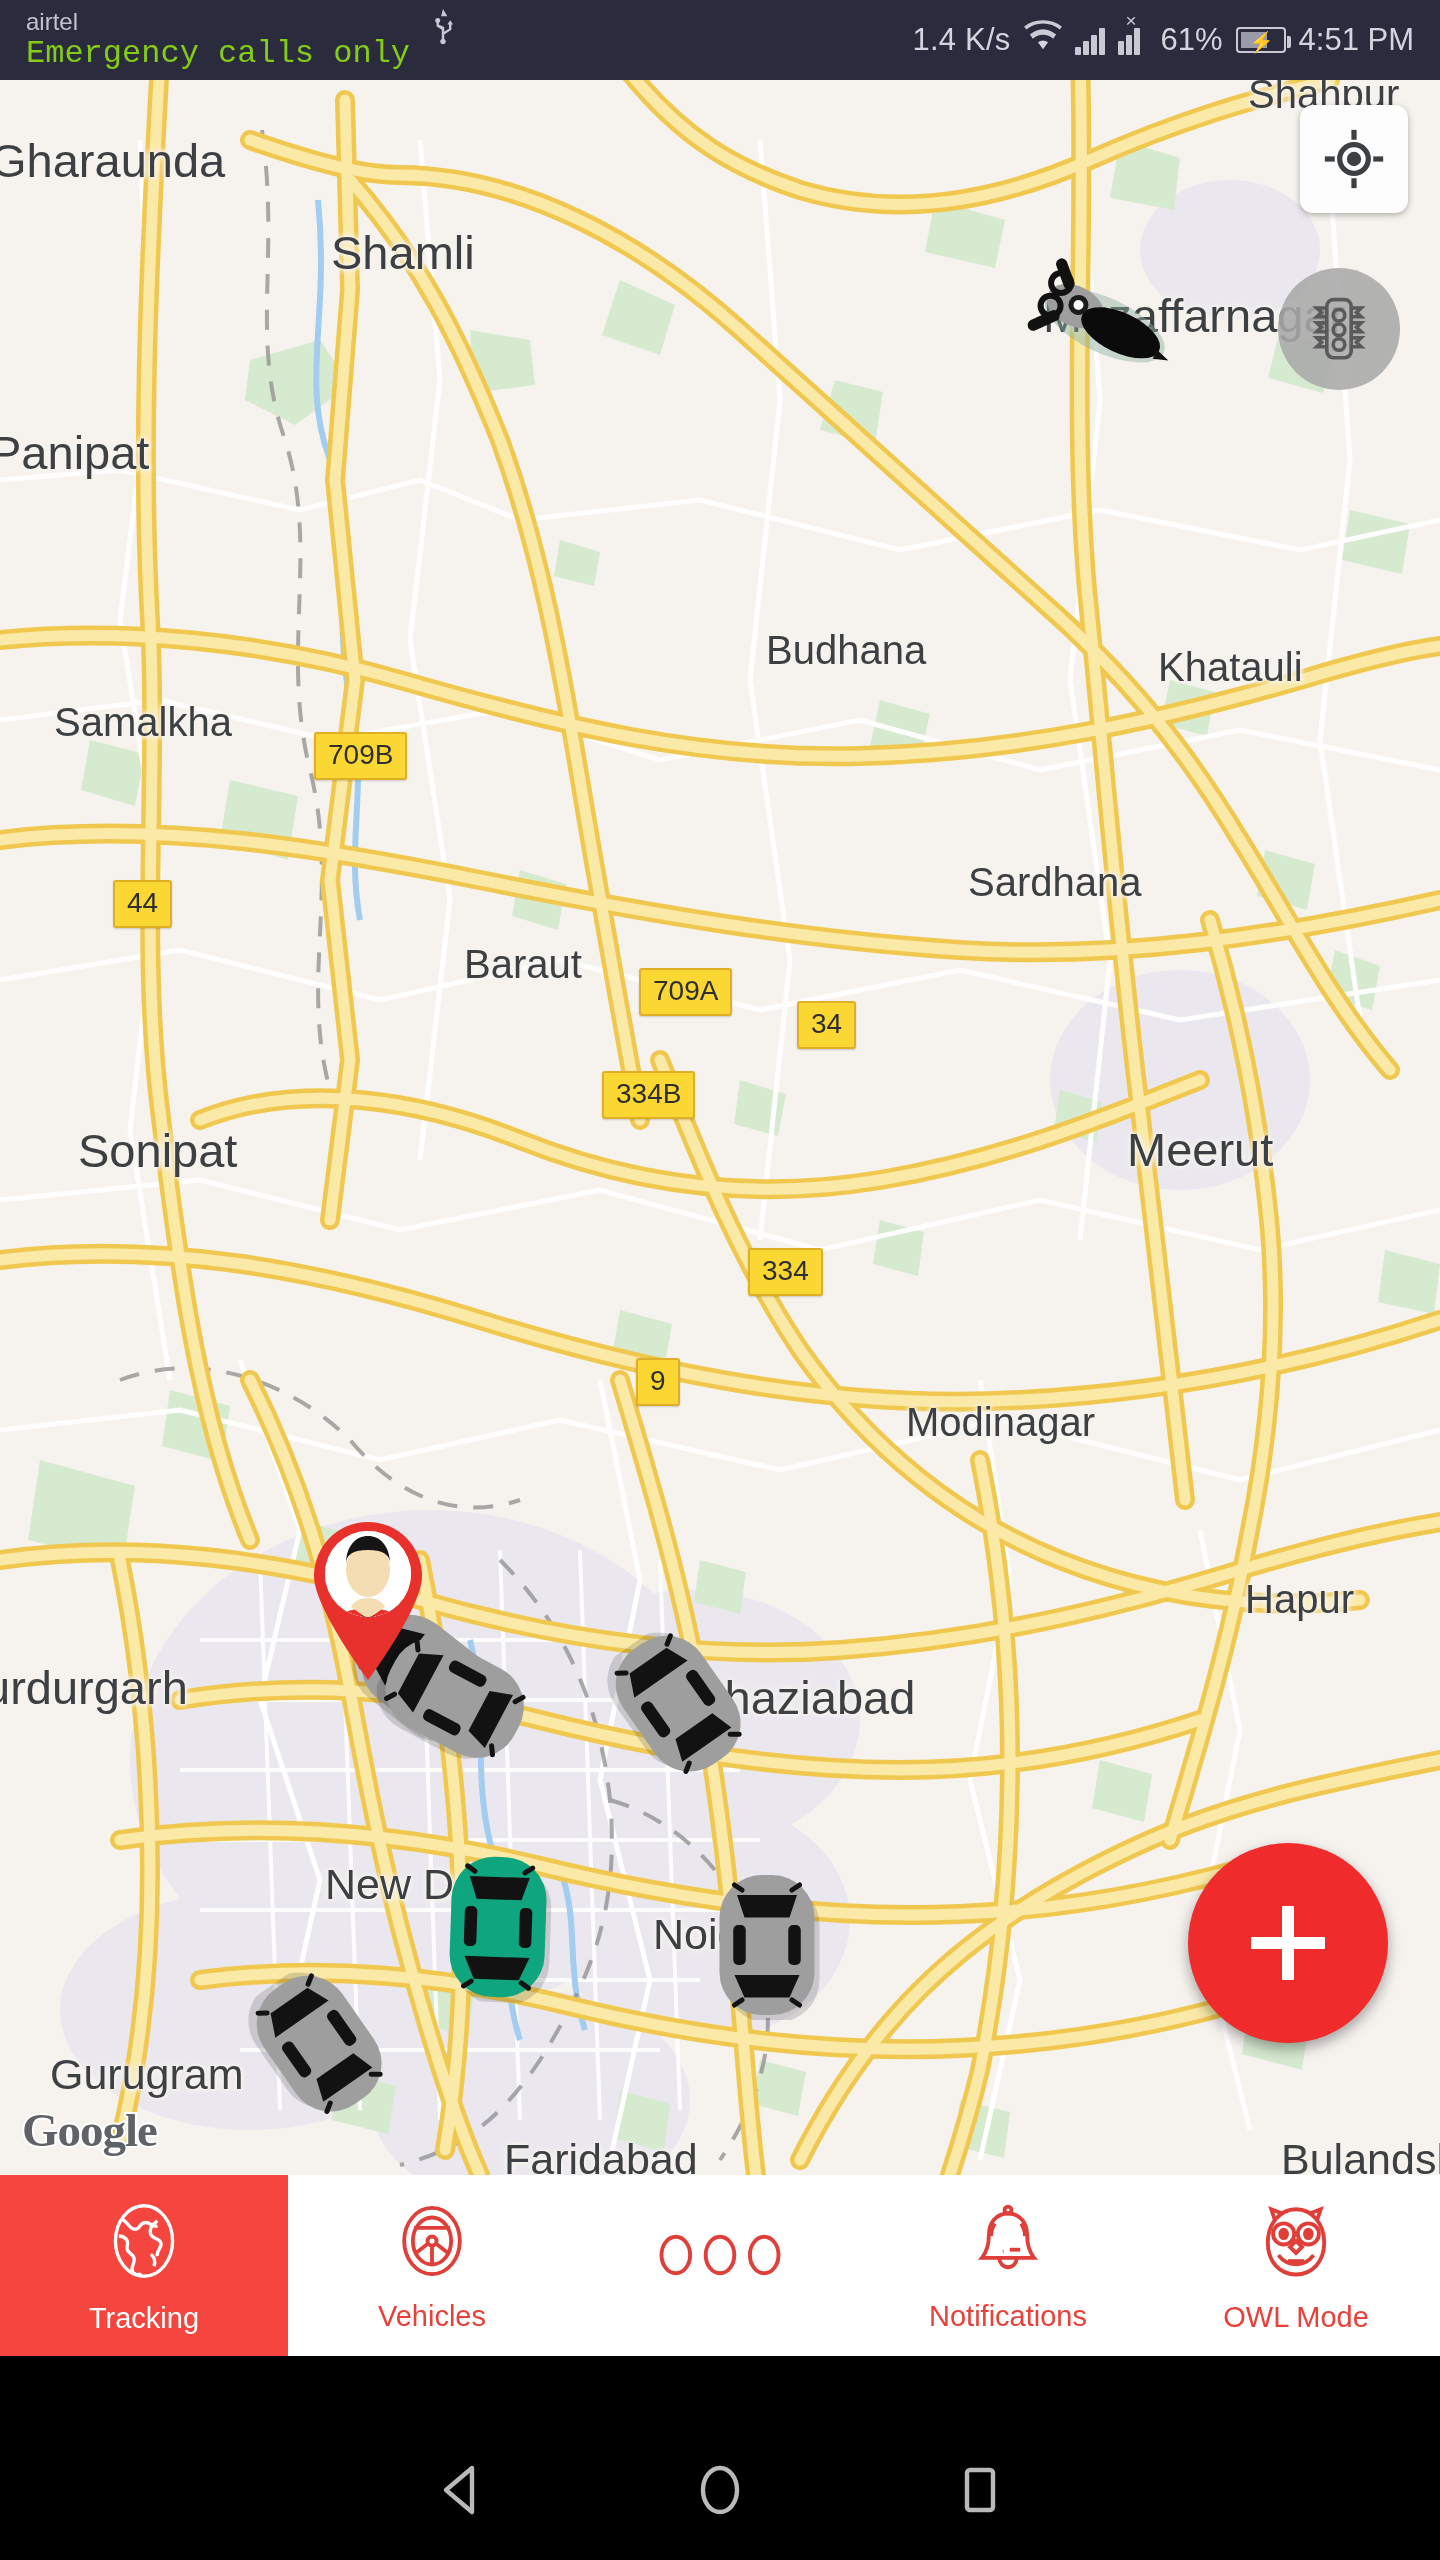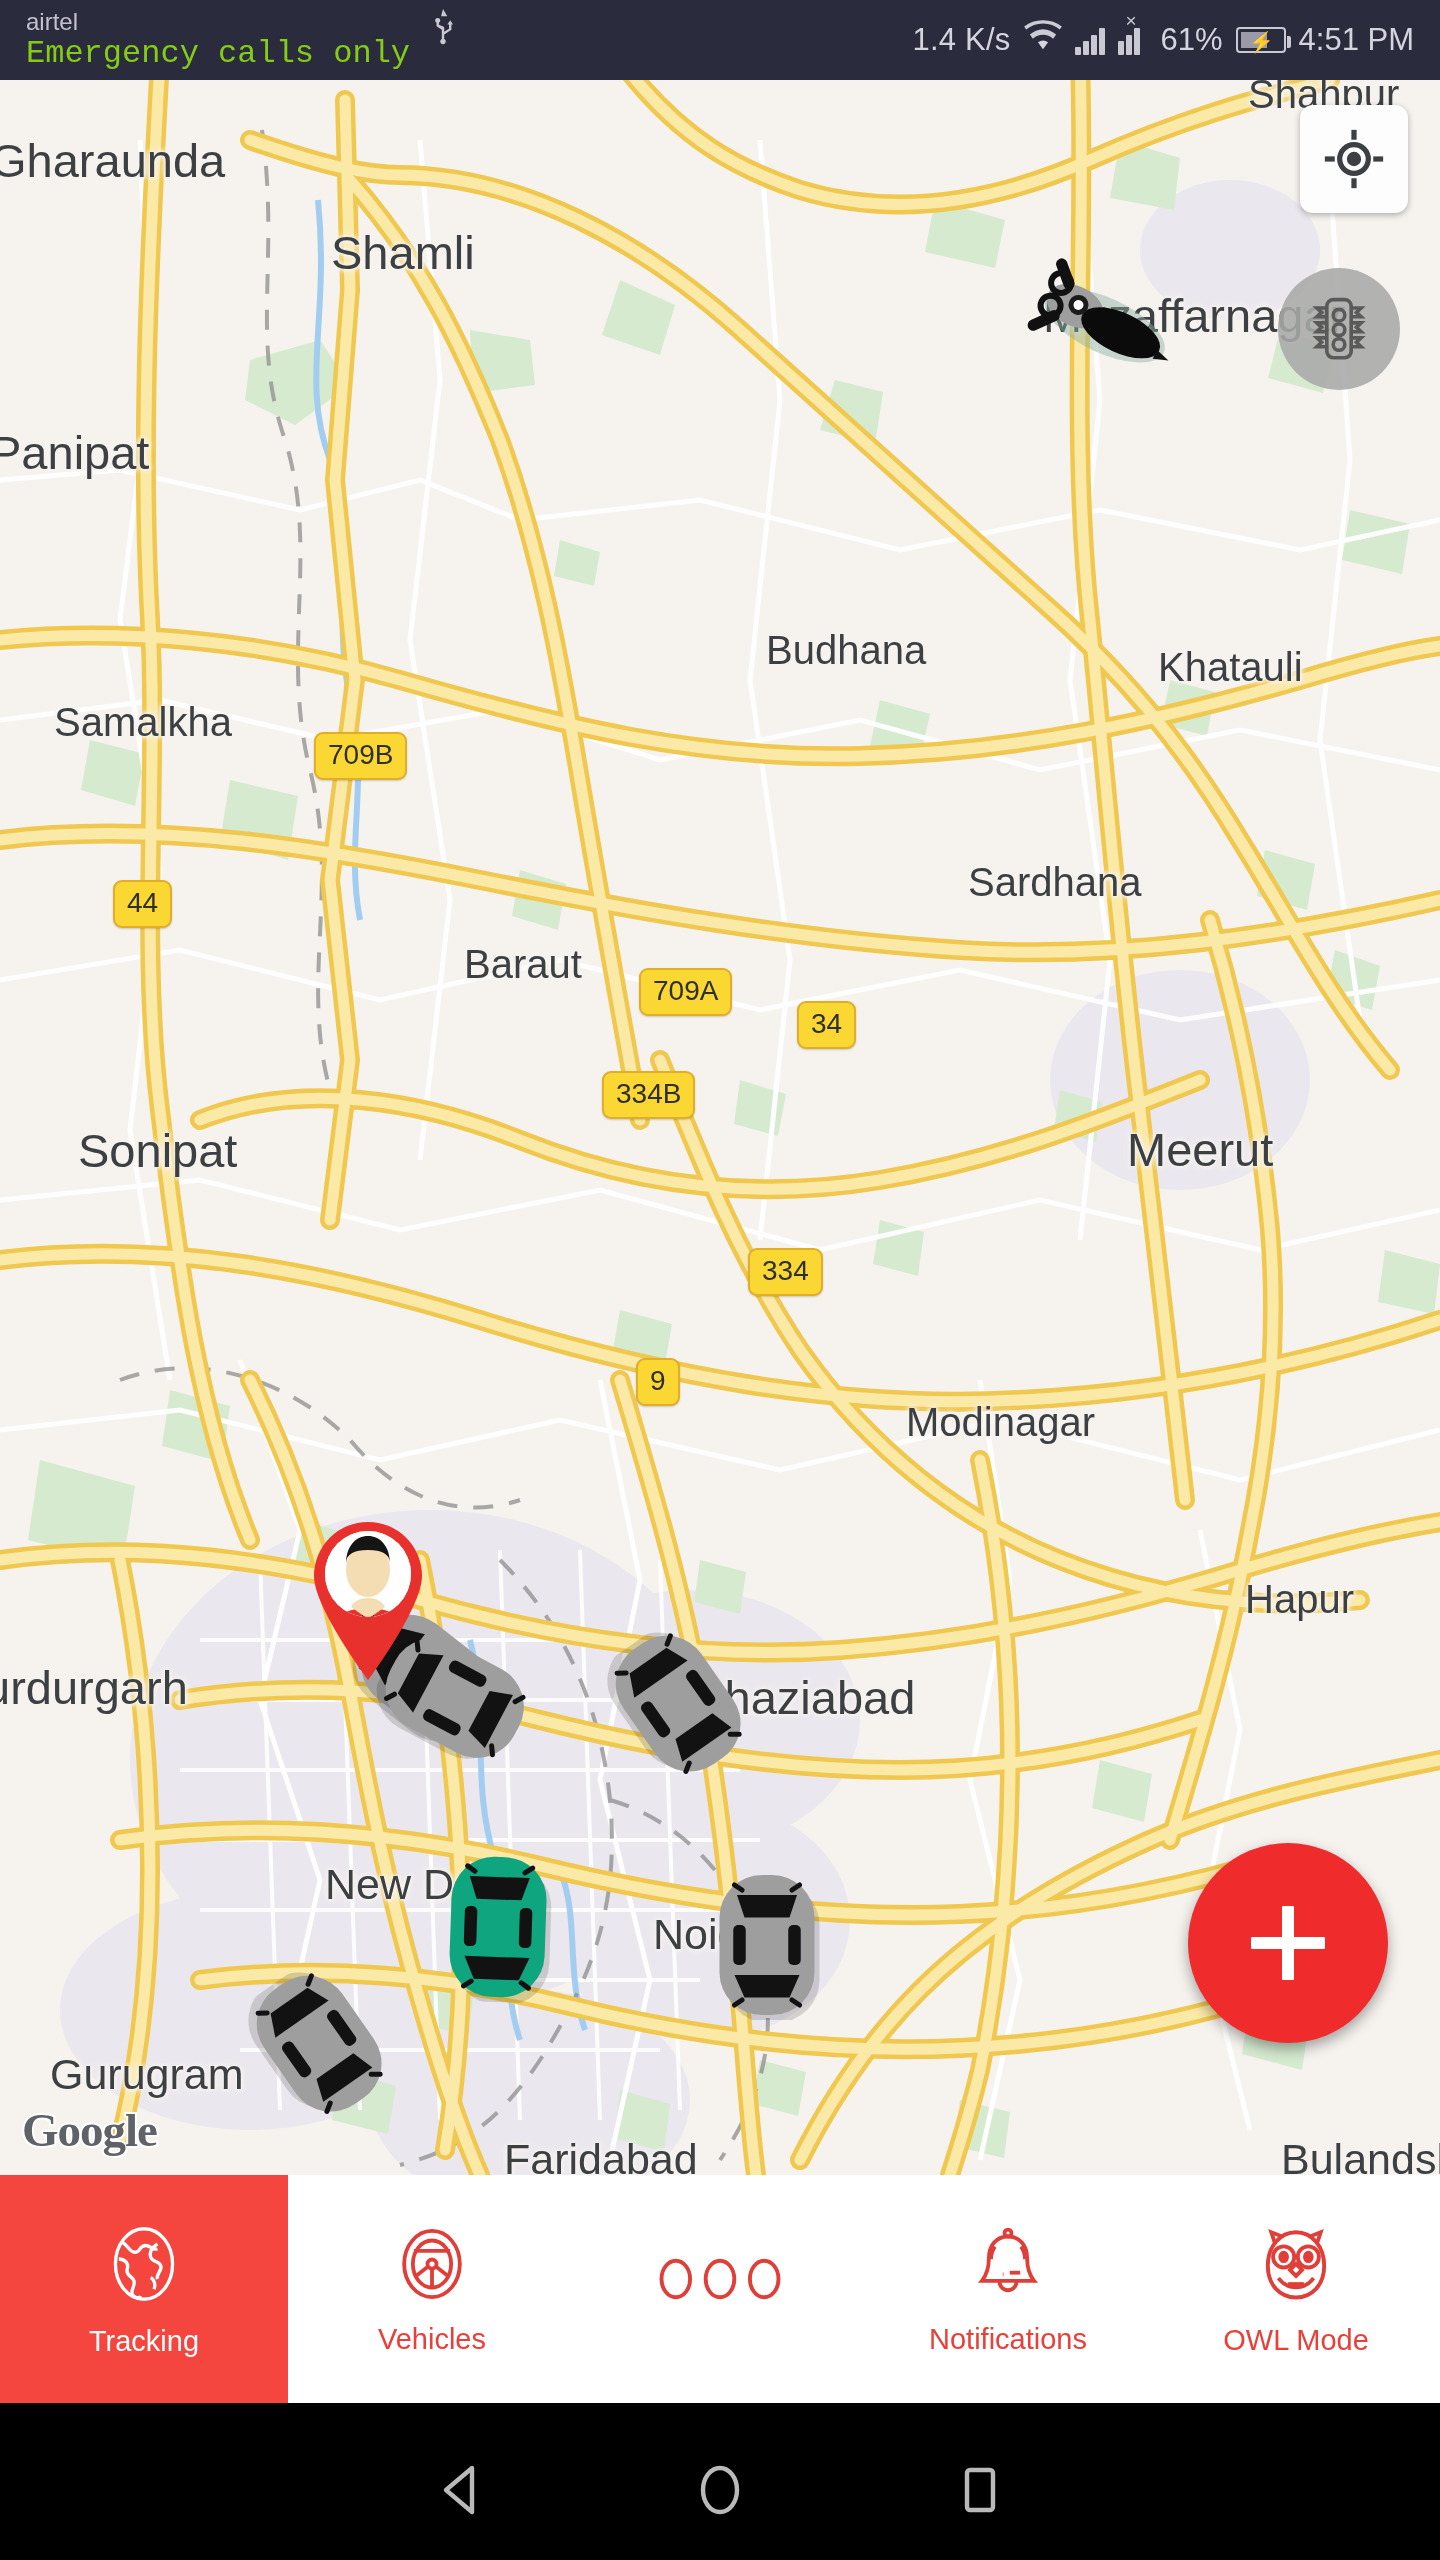--- a/index.html
+++ b/index.html
@@ -44,21 +44,21 @@
     text-shadow:0 0 5px #f6f3ef,0 0 5px #f6f3ef,0 0 9px #f6f3ef,1px 1px 3px #f6f3ef;
     pointer-events:none;
   }
   .maplabel.big{ font-size:47px; }
   .maplabel.city{ font-size:43px; }
 
   .shield{
     position:absolute; background:#fcd council; }
   .shield{
     position:absolute; background:#fbd734; border:2px solid #e0ae27;
-    border-radius:9px; color:#2f2f2f; font-size:28px; line-height:1;
+    border-radius:3px; color:#2f2f2f; font-size:28px; line-height:1;
     padding:7px 12px 9px; font-weight:400;
     box-shadow:0 1px 2px rgba(0,0,0,.18);
   }
 
   
   #my-location-btn{
     position:absolute; right:32px; top:25px; width:108px; height:108px;
     background:#fdfdfd; border-radius:13px; box-shadow:0 2px 6px rgba(0,0,0,.3);
     display:flex; align-items:center; justify-content:center;
   }
@@ -83,21 +83,21 @@
     position:absolute; left:22px; bottom:18px; font-size:47px; font-weight:bold;
     color:#5f6368; font-family:"Liberation Serif", serif; letter-spacing:-1px;
     -webkit-text-stroke:4px #ffffff; paint-order:stroke fill;
   }
   .car{ position:absolute; }
 
   #avatar-pin{ position:absolute; left:300px; top:1432px; width:136px; height:170px; }
 
   
   #bottom-nav{
-    position:absolute; left:0; top:2175px; width:1440px; height:228px;
+    position:absolute; left:0; top:2175px; width:1440px; height:181px;
     background:#fff; display:flex;
   }
   .navitem{
     flex:1; display:flex; flex-direction:column; align-items:center;
     justify-content:center; gap:14px; color:#e8403a; font-size:29px;
   }
   .navitem.active{ background:#f4453e; color:#ffffff; flex:0 0 288px; }
   .navitem .nlabel{ line-height:1; }
 
   

